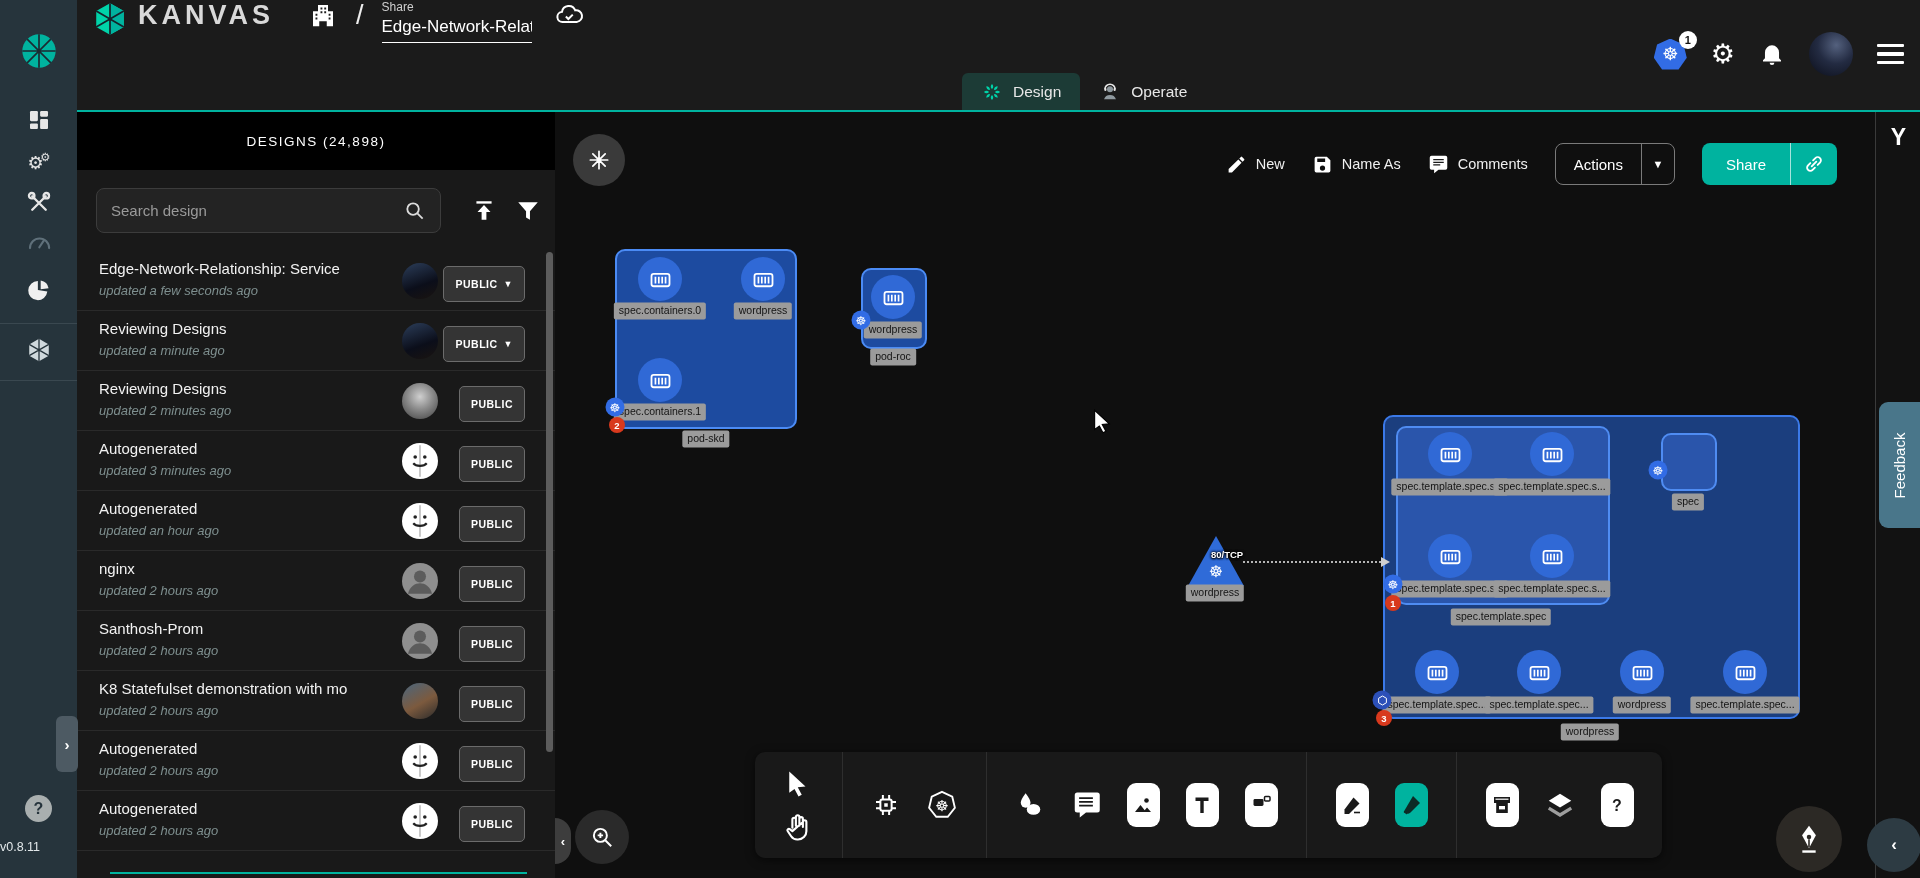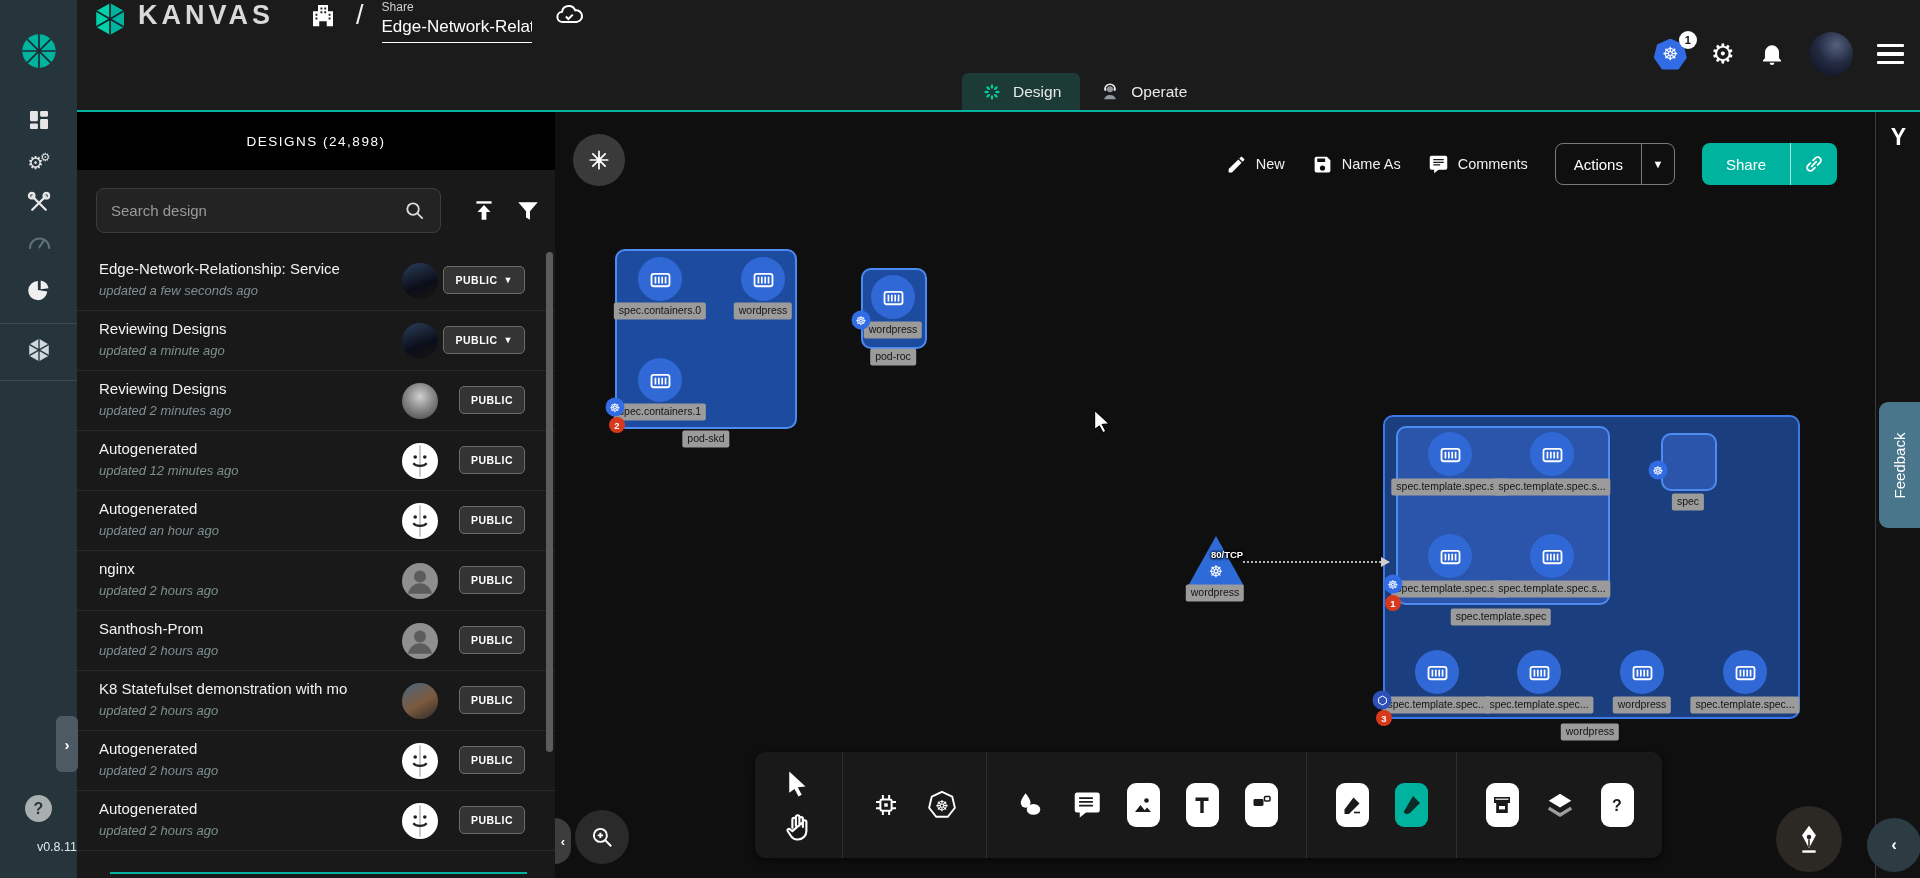--- a/index.html
+++ b/index.html
@@ -9,21 +9,21 @@
 
   
   .side{position:absolute;left:0;top:0;width:77px;height:878px;background:#26343c;z-index:6}
   .side .logo{position:absolute;left:50%;top:51px;transform:translate(-50%,-50%);width:40px;height:40px}
   .sic{position:absolute;left:50%;transform:translate(-50%,-50%);width:27px;height:27px}
   .sdiv{position:absolute;left:0;width:77px;height:1px;background:#3a4850}
   .expand{position:absolute;left:56px;top:716px;width:22px;height:56px;background:#4d5a63;border-radius:6px;
           display:flex;align-items:center;justify-content:center;font-size:15px;font-weight:bold;z-index:7}
   .help{position:absolute;left:25px;top:795px;width:27px;height:27px;border-radius:50%;background:#a9afaf;color:#26343c;
         font-weight:bold;display:flex;align-items:center;justify-content:center;font-size:16px}
-  .ver{position:absolute;left:0;top:840px;width:77px;text-align:right;font-size:12.5px;color:#e2e8ea}
+  .ver{position:absolute;left:0;top:840px;width:77px;text-align:left;font-size:12.5px;color:#e2e8ea}
 
   
   .hdr{position:absolute;left:77px;top:0;width:1843px;height:110px;background:#1b1b1b;border-bottom:2px solid #00b39f;z-index:5}
   .hleft{position:absolute;left:14px;top:0;height:108px;display:flex;align-items:flex-start}
   .brand-hex{width:38px;height:42px}
   .brand{font-size:27px;font-weight:bold;letter-spacing:4px;color:#d9d9d9;margin-left:9px;margin-right:34px}
   .bld svg{width:30px;height:30px}
   .slash{font-size:27px;color:#eee;font-weight:300;margin:0 18px}
   .namebox{display:flex;flex-direction:column}
   .nlabel{font-size:12px;color:#cfcfcf;margin-bottom:3px}
@@ -61,21 +61,21 @@
   .drow{position:relative;height:60px;border-bottom:1px solid #2a2a2a;box-sizing:border-box}
   .drow-title{position:absolute;left:22px;top:9px;font-size:15px;color:#f2f2f2;white-space:nowrap;overflow:hidden;max-width:280px}
   .drow-sub{position:absolute;left:22px;top:32px;font-size:13px;font-style:italic;color:#7e8f8f}
   .dav{position:absolute;left:325px;top:12px;width:36px;height:36px;border-radius:50%;overflow:hidden;background:#666}
   .dav svg{width:36px;height:36px}
   .av-photo-dark{background:linear-gradient(160deg,#2c3e5a 0%,#0b0e1a 60%,#1a1410 100%)}
   .av-photo-gray{background:radial-gradient(circle at 50% 38%,#cfcfcf 0%,#8a8a8a 45%,#3e3e3e 100%)}
   .av-photo-color{background:linear-gradient(150deg,#4a667e 0%,#7c5a3e 55%,#2b2b2b 100%)}
   .av-person{background:#8f8f8f}
   .av-smiley{background:#fff}
-  .chip{position:absolute;right:30px;top:15px;height:28px;box-sizing:border-box;display:flex;align-items:center;gap:6px;
+  .chip{position:absolute;right:30px;top:15px;height:36px;box-sizing:border-box;display:flex;align-items:center;gap:6px;
         padding:0 11px;background:#343434;border:1px solid #6b6b6b;border-radius:5px;
         font-size:10.5px;font-weight:bold;letter-spacing:.5px;color:#fff;cursor:pointer}
   .chip .car{font-size:9px}
   .thumb{position:absolute;right:2px;top:140px;width:7px;height:500px;background:#5c5c5c;border-radius:4px}
   .tealline{position:absolute;left:33px;top:760px;width:417px;height:2px;background:#00b39f}
 
   
   .canvas{position:absolute;left:555px;top:112px;width:1320px;height:766px;background:#0f0f0f}
   .snowbtn{position:absolute;left:18px;top:22px;width:52px;height:52px;border-radius:50%;background:#3a3a3a;
            display:flex;align-items:center;justify-content:center;z-index:5}
@@ -331,21 +331,21 @@
         <div class="drow">
           <div class="drow-title">Reviewing Designs</div>
           <div class="drow-sub">updated 2 minutes ago</div>
           <div class="dav av-photo-gray"></div>
           <div class="chip">
             <span>PUBLIC</span>
           </div>
         </div>
         <div class="drow">
           <div class="drow-title">Autogenerated</div>
-          <div class="drow-sub">updated 12 minutes ago</div>
+          <div class="drow-sub">updated 3 minutes ago</div>
           <div class="dav av-smiley">
             <svg viewBox="0 0 24 24">
               <circle cx="12" cy="12" r="11" fill="#fff"></circle>
               <path d="M12 1.5v21" stroke="#999" stroke-width=".7"></path>
               <circle cx="8.8" cy="9.3" r="1.2" fill="#222"></circle>
               <circle cx="15.2" cy="9.3" r="1.2" fill="#222"></circle>
               <path d="M7.5 13.5c1.8 2.3 7.2 2.3 9 0" stroke="#222" stroke-width="1.4" fill="none"></path>
             </svg>
           </div>
           <div class="chip">

